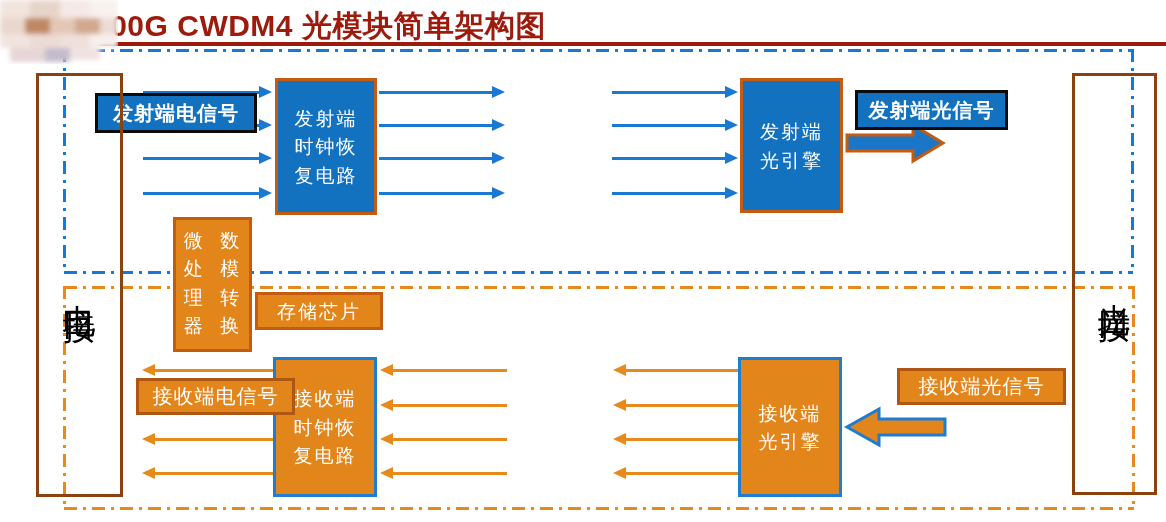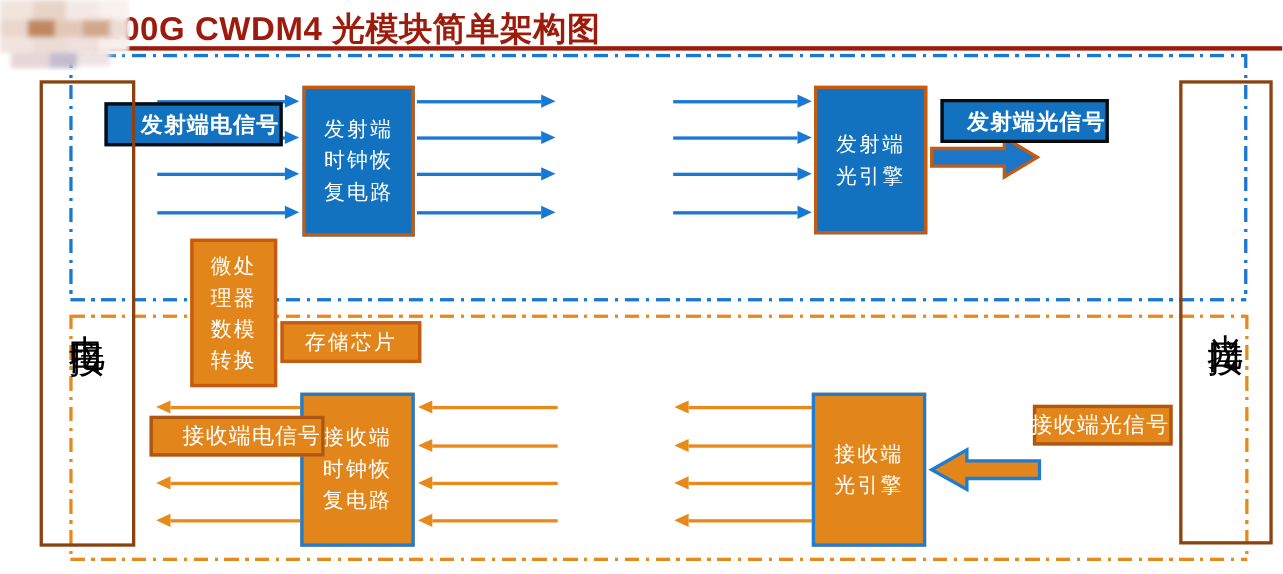--- a/index.html
+++ b/index.html
@@ -20,24 +20,24 @@
   .dl-v-orange{width:3px;background:repeating-linear-gradient(180deg,#E8891B 0 13px,transparent 13px 19px,#E8891B 19px 22px,transparent 22px 28px);}
 
   
   .box{position:absolute;display:flex;align-items:center;justify-content:center;
        text-align:center;color:#fff;font-size:19px;line-height:1.5;letter-spacing:2px;
        white-space:pre-line;box-sizing:border-box;z-index:2;
        font-family:"DejaVu Serif","Liberation Serif",serif;}
   .blue-box{background:#1272BF;border:3px solid #C55A11;}
   .orange-box{background:#E2861B;border:3px solid #1D7DD2;}
   .orange-box2{background:#E2861B;border:3px solid #C55A11;}
-  .stack{flex-direction:column;justify-content:space-between;padding:8px 0 12px;}
+  .stack{justify-content:flex-end;padding:8px 0 12px;}
 
   
-  .label{position:absolute;display:flex;align-items:center;justify-content:flex-end;
+  .label{position:absolute;display:flex;align-items:center;justify-content:center;
          color:#fff;font-size:20px;box-sizing:border-box;z-index:4;letter-spacing:1px;
          white-space:nowrap;font-family:"Liberation Sans",sans-serif;}
   .label-blue{background:#1272BF;border:3px solid #0B0B0B;font-weight:bold;}
   .label-orange{background:#E2861B;border:3px solid #AE5714;margin-left:32px;}
 
   
   .iface{position:absolute;border:3px solid #8A430F;background:transparent;z-index:6;
          display:flex;align-items:center;justify-content:center;box-sizing:border-box;}
   .iface-text{writing-mode:vertical-lr;text-orientation:upright;color:#000;
               font-size:33px;letter-spacing:5px;line-height:1;
@@ -153,21 +153,21 @@
 
   <div class="label label-blue" style="left:95px;top:93px;width:162px;height:40px;">
       <span>发射端电信号</span>
     </div>
   <div class="label label-blue" style="left:855px;top:90px;width:153px;height:40px;">
       <span>发射端光信号</span>
     </div>
   <div class="label label-orange" style="left:104px;top:378px;width:159px;height:37px;">
       <span>接收端电信号</span>
     </div>
-  <div class="label label-orange" style="left:907px;top:368px;width:127px;height:37px;">
+  <div class="label label-orange" style="left:865px;top:368px;width:169px;height:37px;">
       <span>接收端光信号</span>
     </div>
 
   <svg class="bigarrow" style="left:845px;top:122px;" width="102" height="42">
     <polygon points="2,13 68,13 68,3 98,21 68,39 68,29 2,29" fill="#1B76C8" stroke="#C55A11" stroke-width="3" stroke-linejoin="miter"></polygon>
   </svg>
   <svg class="bigarrow" style="left:843px;top:406px;" width="104" height="42">
     <polygon points="102,13 36,13 36,3 4,21 36,39 36,29 102,29" fill="#E2861B" stroke="#1D7DD2" stroke-width="3" stroke-linejoin="miter"></polygon>
   </svg>
 

